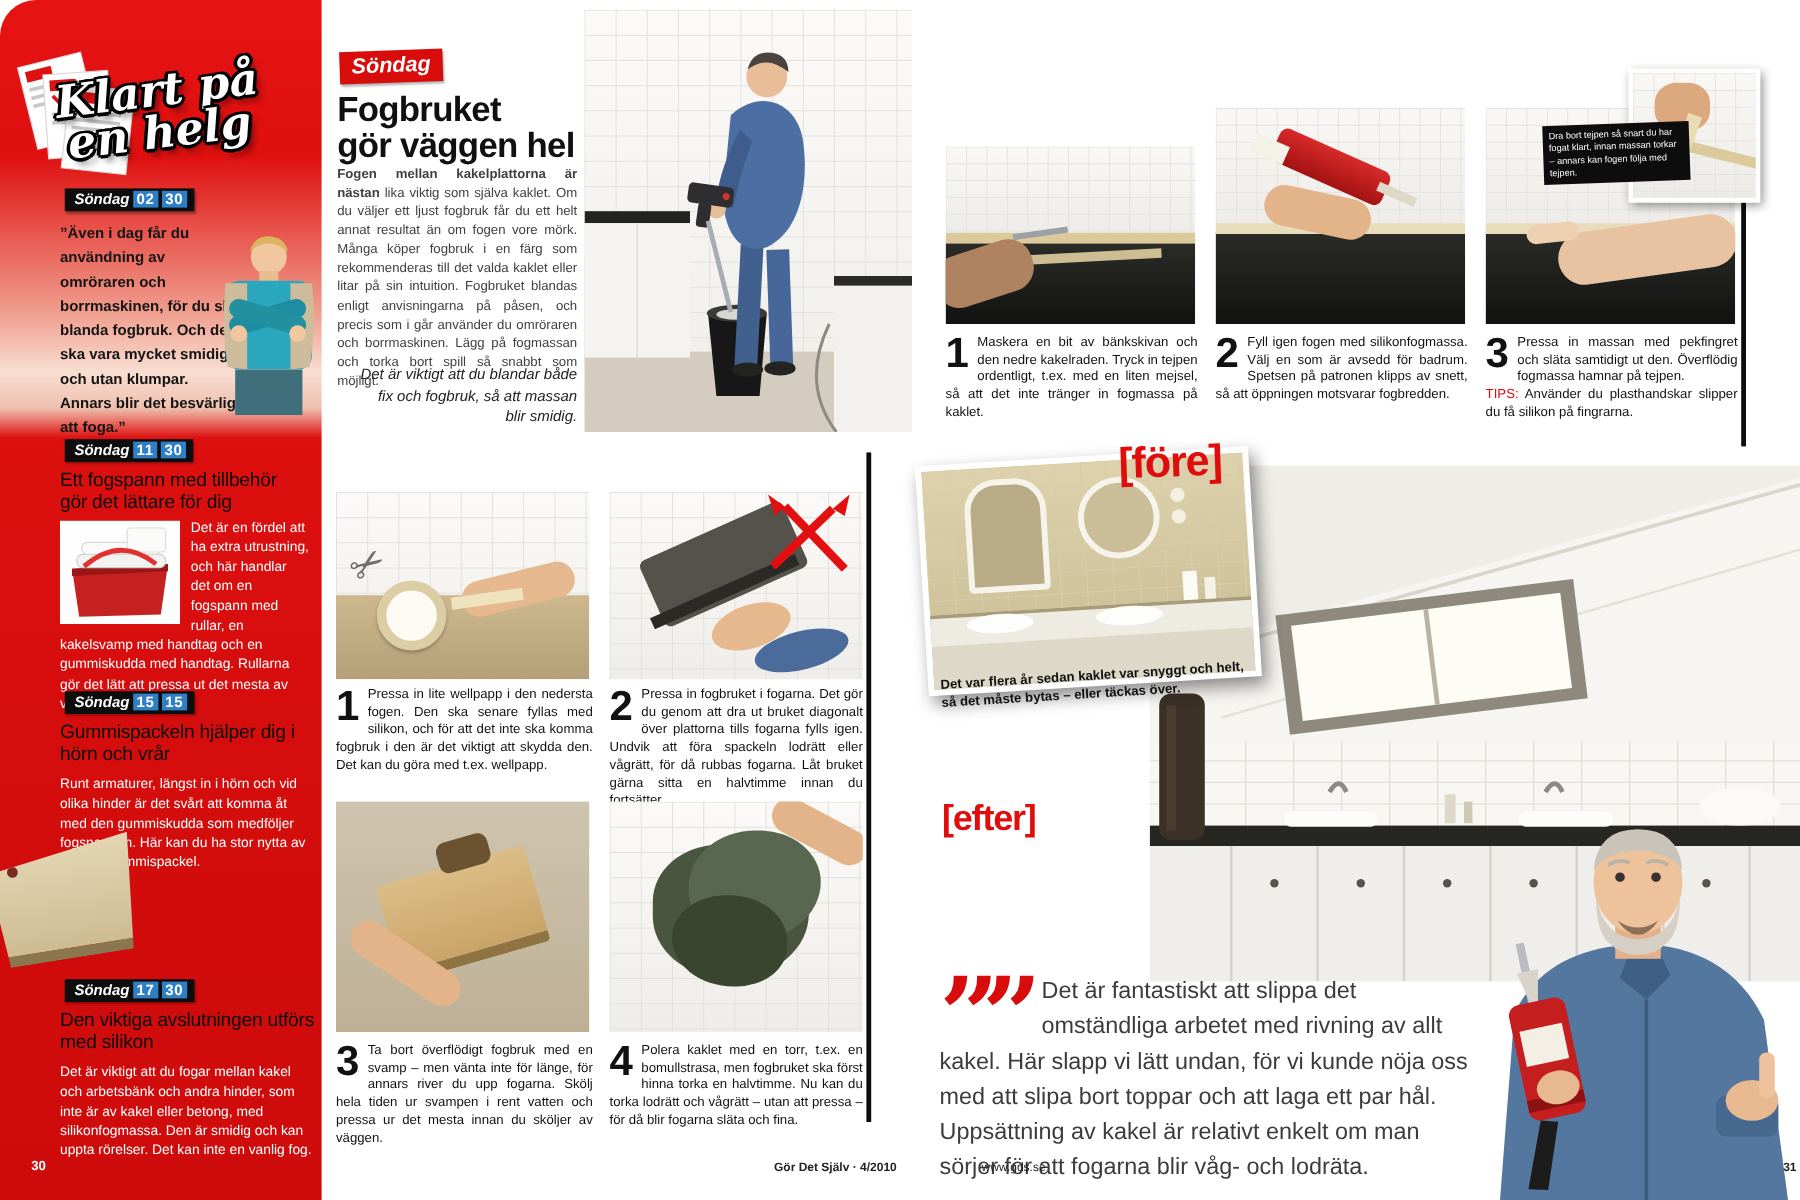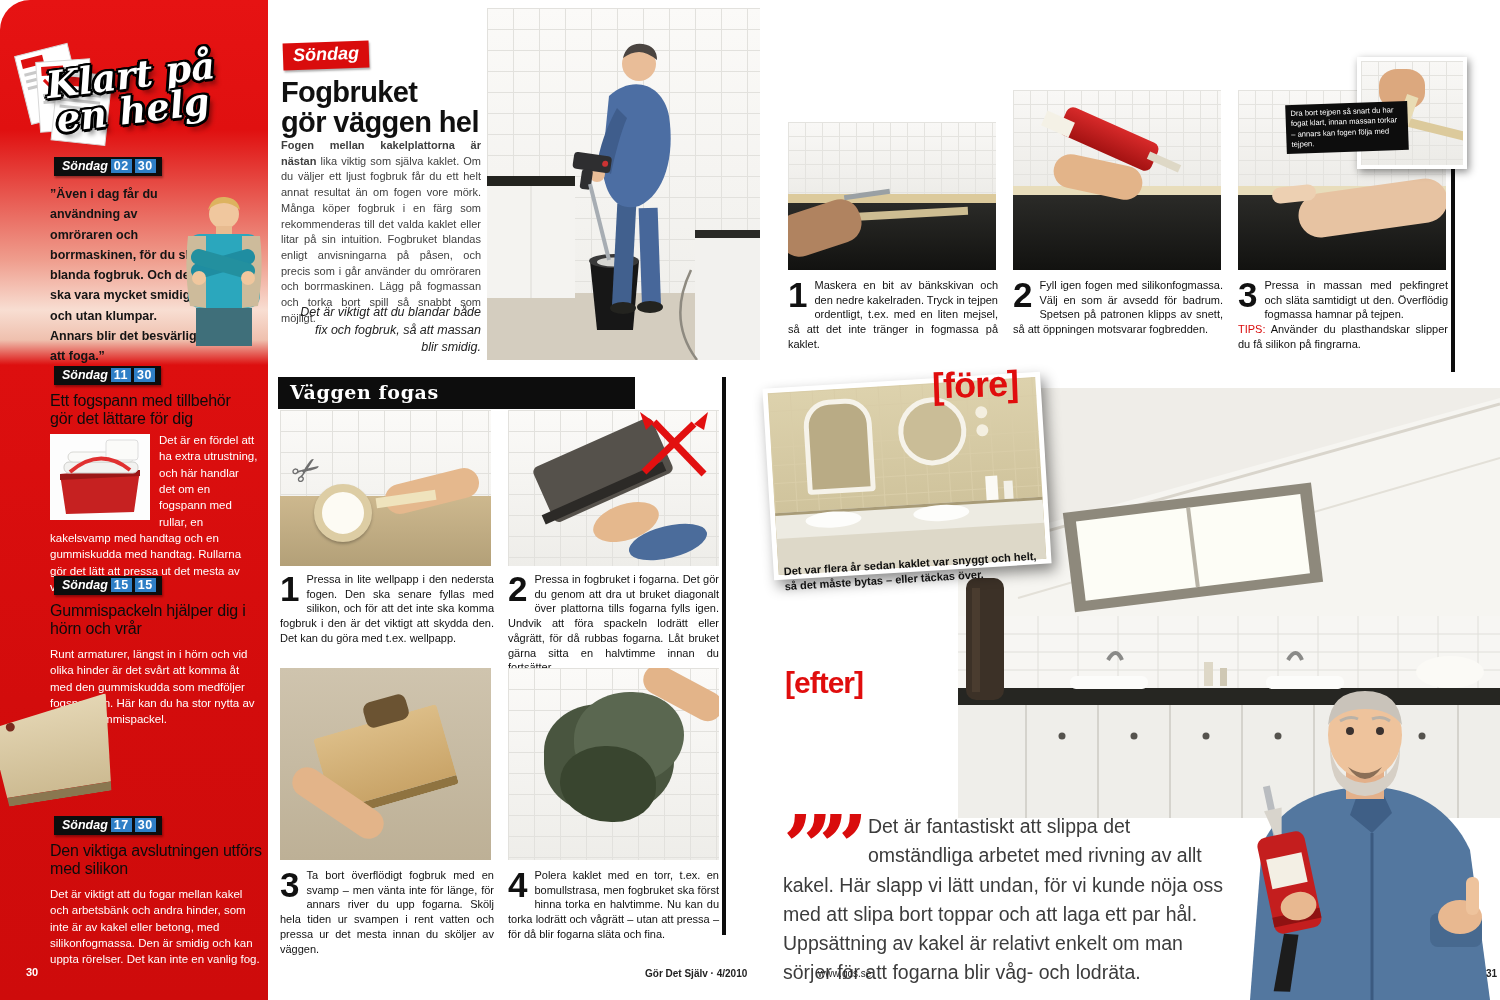--- a/index.html
+++ b/index.html
@@ -190,21 +190,20 @@
       <g transform="rotate(8 105 156)">
         <rect x="86" y="146" width="38" height="17" rx="4" fill="#2e2e30"></rect>
         <rect x="96" y="162" width="11" height="20" rx="3" fill="#2e2e30"></rect>
         <circle cx="118" cy="154" r="3" fill="#c33"></circle>
       </g>
       <line x1="103" y1="176" x2="122" y2="252" stroke="#a7adb3" stroke-width="4"></line>
       <path d="M210 352 q-30 -40 -6 -90" stroke="#8e8a80" stroke-width="2.5" fill="none"></path>
     </svg>
   </div>
 
-  <div class="abs bar" style="left:278px;top:377px;width:333px">Väggen fogas</div>
   <div class="abs vrule" style="left:722px;top:377px;height:558px"></div>
 
   <div class="abs photo tiles" style="left:280px;top:410px;width:211px;height:156px">
     <div class="abs" style="left:0;top:86px;width:211px;height:70px;background:linear-gradient(#cdb88e,#bda options 1,#b3a078)"></div>
     <div class="abs" style="left:0;top:86px;width:211px;height:70px;background:linear-gradient(#cdb88e,#b3a078)"></div>
     <div class="abs" style="left:34px;top:74px;width:42px;height:42px;border-radius:50%;background:#fdfbf4;border:8px solid #ddcda4;box-shadow:0 2px 3px rgba(0,0,0,.25)"></div>
     <span class="abs" style="left:12px;top:40px;font-size:34px;color:#6f6f6f;transform:rotate(-35deg)">✂</span>
     <div class="abs" style="left:104px;top:66px;width:96px;height:30px;border-radius:16px;background:#e5b88d;transform:rotate(-14deg)"></div>
     <div class="abs" style="left:96px;top:84px;width:60px;height:10px;background:#efe3bd;transform:rotate(-8deg)"></div>
   </div>

